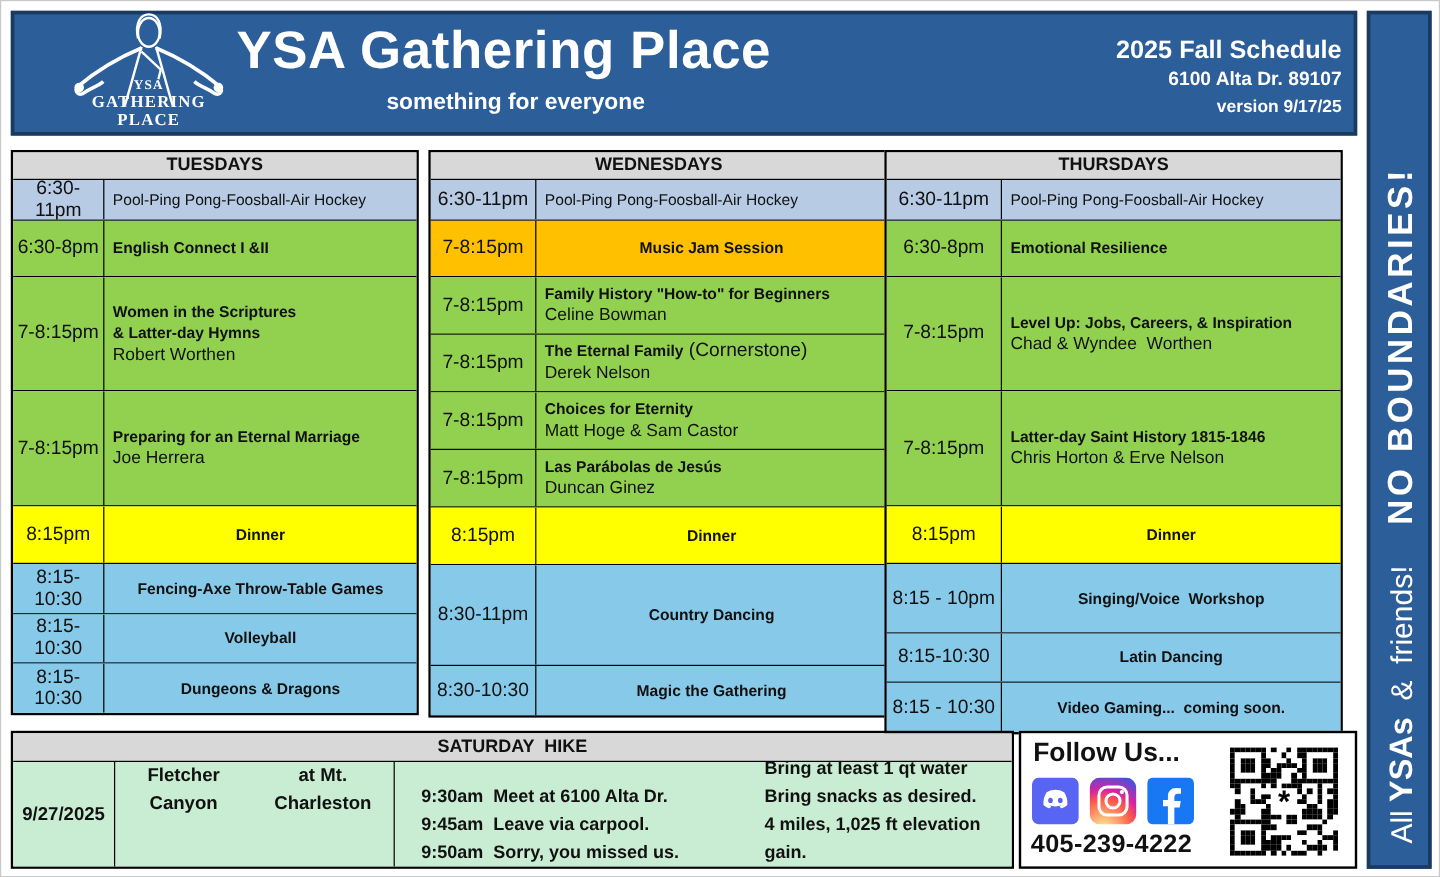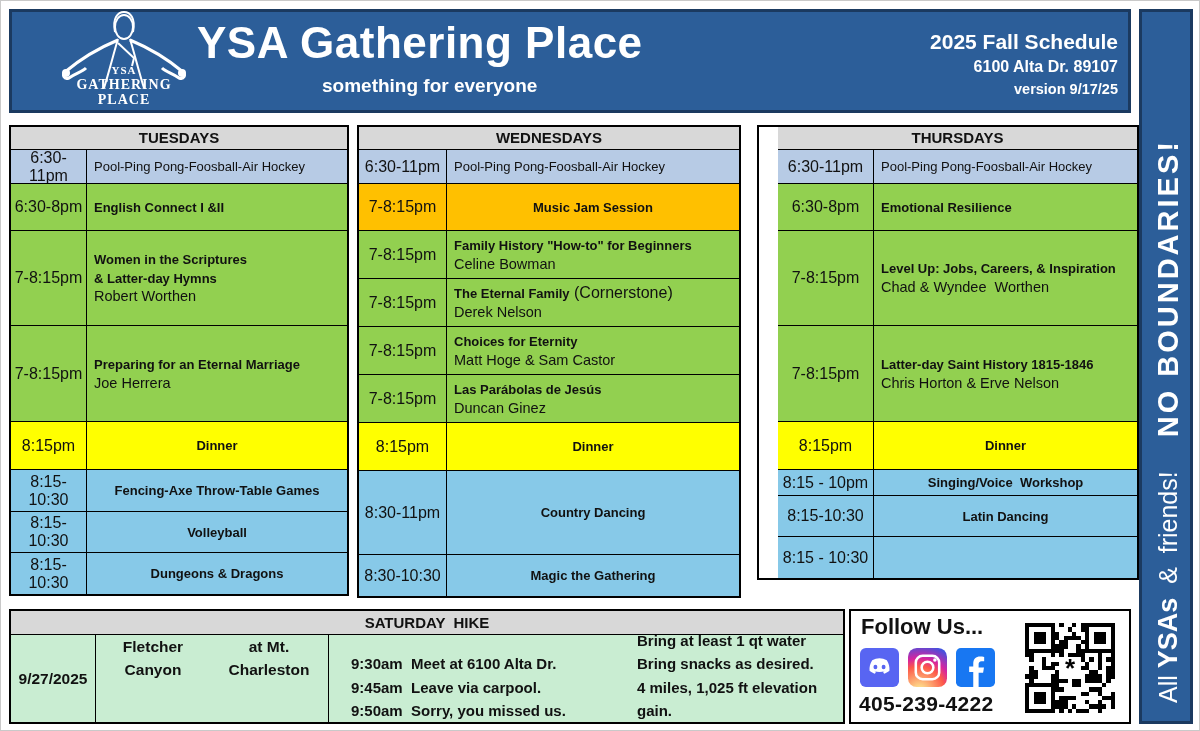--- a/index.html
+++ b/index.html
@@ -27,21 +27,21 @@
          box-sizing:border-box;overflow:hidden;}
   .strip-inner{position:absolute;left:2px;top:0;width:709px;height:48px;
          transform:rotate(-90deg) translateX(-709px);transform-origin:0 0;
          display:flex;align-items:center;color:#fff;}
   .strip-friends{font-size:25px;margin-left:18px;white-space:pre;}
   .strip-friends b{font-size:27px;}
   .strip-nb{font-size:29px;font-weight:bold;margin-left:34px;letter-spacing:3px;white-space:pre;}
 
   
   .day-col{position:absolute;top:124px;border:2px solid #000;box-sizing:border-box;background:#fff;}
-  .c0{left:8px;width:340px;} .c1{left:356px;width:384px;} .c2{left:756px;width:382px;padding-left:19px;}
+  .c0{left:8px;width:340px;} .c1{left:356px;width:384px;} .c2{left:736px;width:382px;}
   .day-header{height:22px;line-height:22px;text-align:center;font-weight:bold;font-size:15px;
               background:var(--day_gray,#d8d8d8);border-bottom:1px solid #000;}
   .srow{display:flex;border-bottom:1px solid #000;overflow:hidden;box-sizing:border-box;}
   .srow:last-child{border-bottom:none;}
   .time{border-right:1px solid #000;display:flex;align-items:center;justify-content:center;
         font-size:16px;line-height:1.12;text-align:center;padding:1px;box-sizing:border-box;flex:0 0 76px;}
   .c1 .time{flex-basis:88px;} .c2 .time{flex-basis:96px;}
   .cell{flex:1;display:flex;flex-direction:column;justify-content:center;
         padding:2px 3px 2px 7px;box-sizing:border-box;min-width:0;}
   .center .cell{align-items:center;text-align:center;padding-left:3px;}
@@ -283,36 +283,40 @@
         <div class="presenter">Chris Horton &amp; Erve Nelson</div>
       </div>
     </div>
         <div class="srow yellow center" style="height: 48px;">
       <div class="time">8:15pm</div>
       <div class="cell">
         <div class="titleline"><span class="t">Dinner</span></div>
 
       </div>
     </div>
-        <div class="srow sky center" style="height: 26px;">
+        <div class="srow sky center" style="height: 58px;">
       <div class="time">8:15 - 10pm</div>
       <div class="cell">
         <div class="titleline"><span class="t">Singing/Voice  Workshop</span></div>
 
       </div>
     </div>
         <div class="srow sky center" style="height: 41px;">
       <div class="time">8:15-10:30</div>
       <div class="cell">
         <div class="titleline"><span class="t">Latin Dancing</span></div>
 
       </div>
     </div>
         <div class="srow sky center" style="height: 41px;">
       <div class="time">8:15 - 10:30</div>
+      <div class="cell">
+        <div class="titleline"><span class="t">Video Gaming...  coming soon.</span></div>
+
+      </div>
     </div>
       </div>
   </section>
 
   <section class="hike">
     <div class="hike-header">SATURDAY  HIKE</div>
     <div class="hike-body">
       <div class="hike-date">9/27/2025</div>
       <div class="hike-loc">
         <div>Fletcher Canyon</div>

